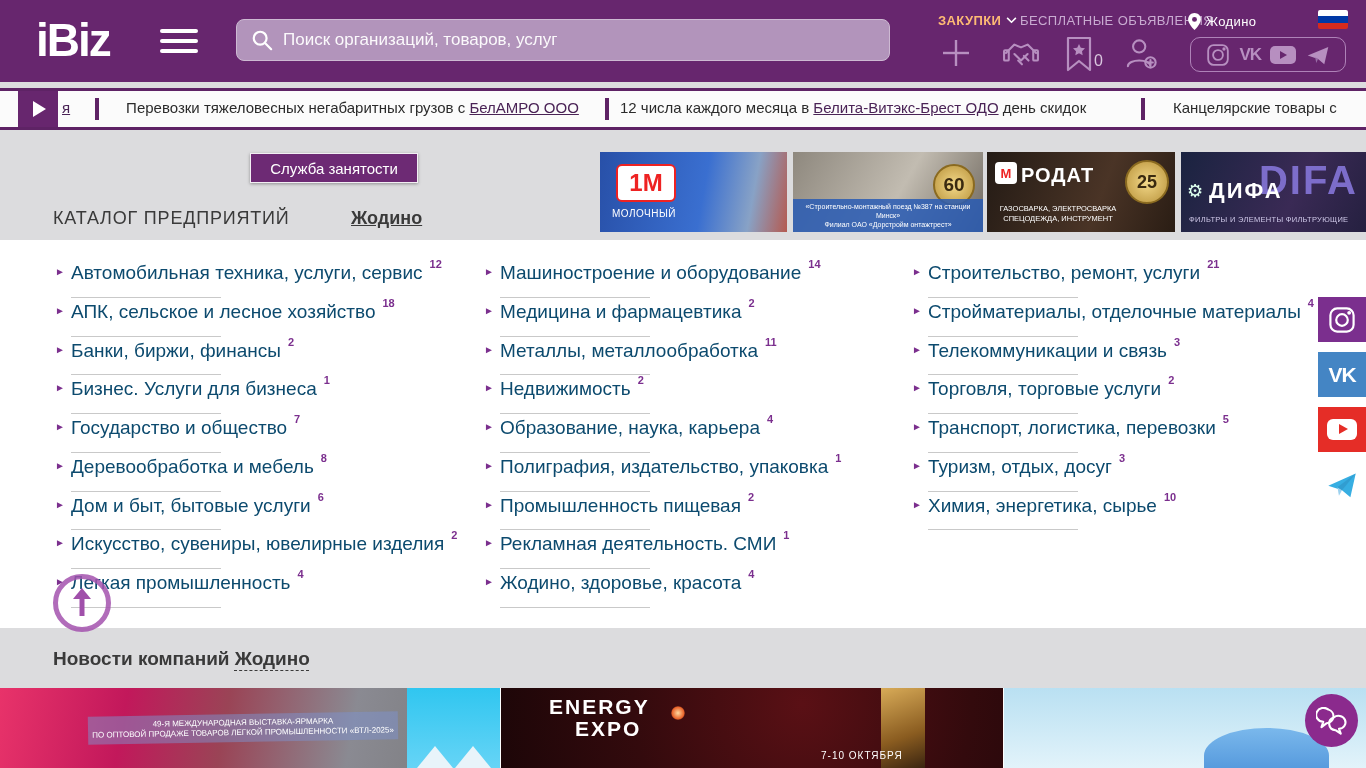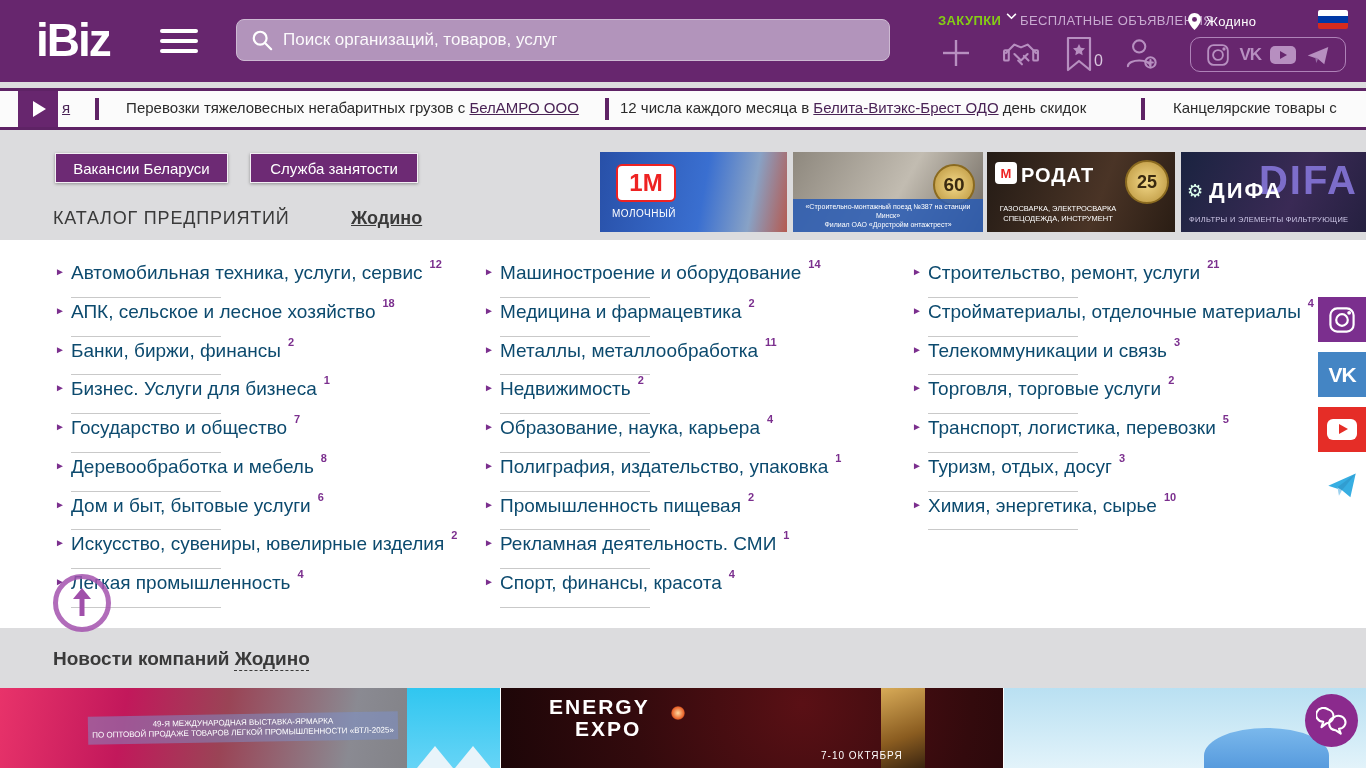--- a/index.html
+++ b/index.html
@@ -11,21 +11,21 @@
   .header{position:absolute;left:0;top:0;width:1366px;height:82px;background:#67266e;z-index:10}
   .logo{position:absolute;left:36px;top:13px;font-size:46px;font-weight:800;color:#fff;letter-spacing:-2px;cursor:pointer}
   .hamburger{position:absolute;left:160px;top:29px;width:38px;height:26px;cursor:pointer}
   .hamburger span{display:block;width:38px;height:4px;background:#fff;border-radius:2px;margin-bottom:6px}
   .search{position:absolute;left:236px;top:19px;width:654px;height:42px;background:#b294bb;
           border:1px solid #cdb9d2;border-radius:8px;display:flex;align-items:center;padding:0 14px}
   .search svg{flex:0 0 auto;margin-right:10px}
   .search input{flex:1;background:transparent;border:none;outline:none;color:#fff;font-size:17px;font-family:"Liberation Sans",sans-serif}
   .search input::placeholder{color:#fff;opacity:.95}
   .hl{position:absolute;top:13px;font-size:13px;letter-spacing:.4px;cursor:pointer;white-space:nowrap}
-  .hl.zakupki{left:938px;color:#84cc16;font-weight:bold;display:flex;align-items:flex-start;gap:5px}
+  .hl.zakupki{left:938px;color:#fdba74;font-weight:bold;display:flex;align-items:center;gap:5px}
   .hl.ads{left:1020px;color:#c9abd1}
   .hl.city{left:1188px;color:#fff;display:flex;align-items:center;gap:5px}
   .flag{position:absolute;left:1318px;top:10px;width:30px;height:19px;display:flex;flex-direction:column;border-radius:2px;overflow:hidden;cursor:pointer}
   .flag span{flex:1}
   .flag .w{background:#fff}.flag .b{background:#0039a6}.flag .r{background:#d52b1e}
   .hicon{position:absolute;top:38px;cursor:pointer}
   .fav-count{position:absolute;left:1094px;top:52px;color:#d9c6de;font-size:16px}
   .social-box{position:absolute;left:1190px;top:37px;width:156px;height:35px;border:1px solid rgba(205,170,215,.7);
               border-radius:10px;display:flex;align-items:center;justify-content:space-evenly;padding:0 6px}
   .vk-txt{color:#b78fc0;font-weight:800;font-size:17px;letter-spacing:-1px;cursor:pointer}
@@ -231,21 +231,20 @@
     <span class="sep s2"></span>
     <div class="seg seg2">
       <span>12 числа каждого месяца в </span><a>Белита-Витэкс-Брест ОДО</a><span> день скидок</span>
     </div>
     <span class="sep s3"></span>
     <div class="seg seg3">
       <span>Канцелярские товары с</span>
     </div>
   </div>
 
-  <div class="btn btn1">Вакансии Беларуси</div>
   <div class="btn btn2">Служба занятости</div>
 
   <div class="cat-head">КАТАЛОГ ПРЕДПРИЯТИЙ</div>
   <a class="cat-city">Жодино</a>
 
   <div class="banner bn1">
     <div class="mark">1М</div>
     <div class="sub">МОЛОЧНЫЙ</div>
   </div>
   <div class="banner bn2">
@@ -403,21 +402,21 @@
         <div class="cat-row">
           <span class="cat-bullet">►</span>
           <span class="cat-name">Рекламная деятельность. СМИ</span>
           <span class="cat-count">1</span>
         </div>
         <div class="cat-divider"></div>
       </div>
       <div class="cat-item">
         <div class="cat-row">
           <span class="cat-bullet">►</span>
-          <span class="cat-name">Спорт, финансы, красота</span>
+          <span class="cat-name">Жодино, здоровье, красота</span>
           <span class="cat-count">4</span>
         </div>
         <div class="cat-divider"></div>
       </div>
     </div>
   <div class="cat-col c3">
       <div class="cat-item">
         <div class="cat-row">
           <span class="cat-bullet">►</span>
           <span class="cat-name">Строительство, ремонт, услуги</span>

